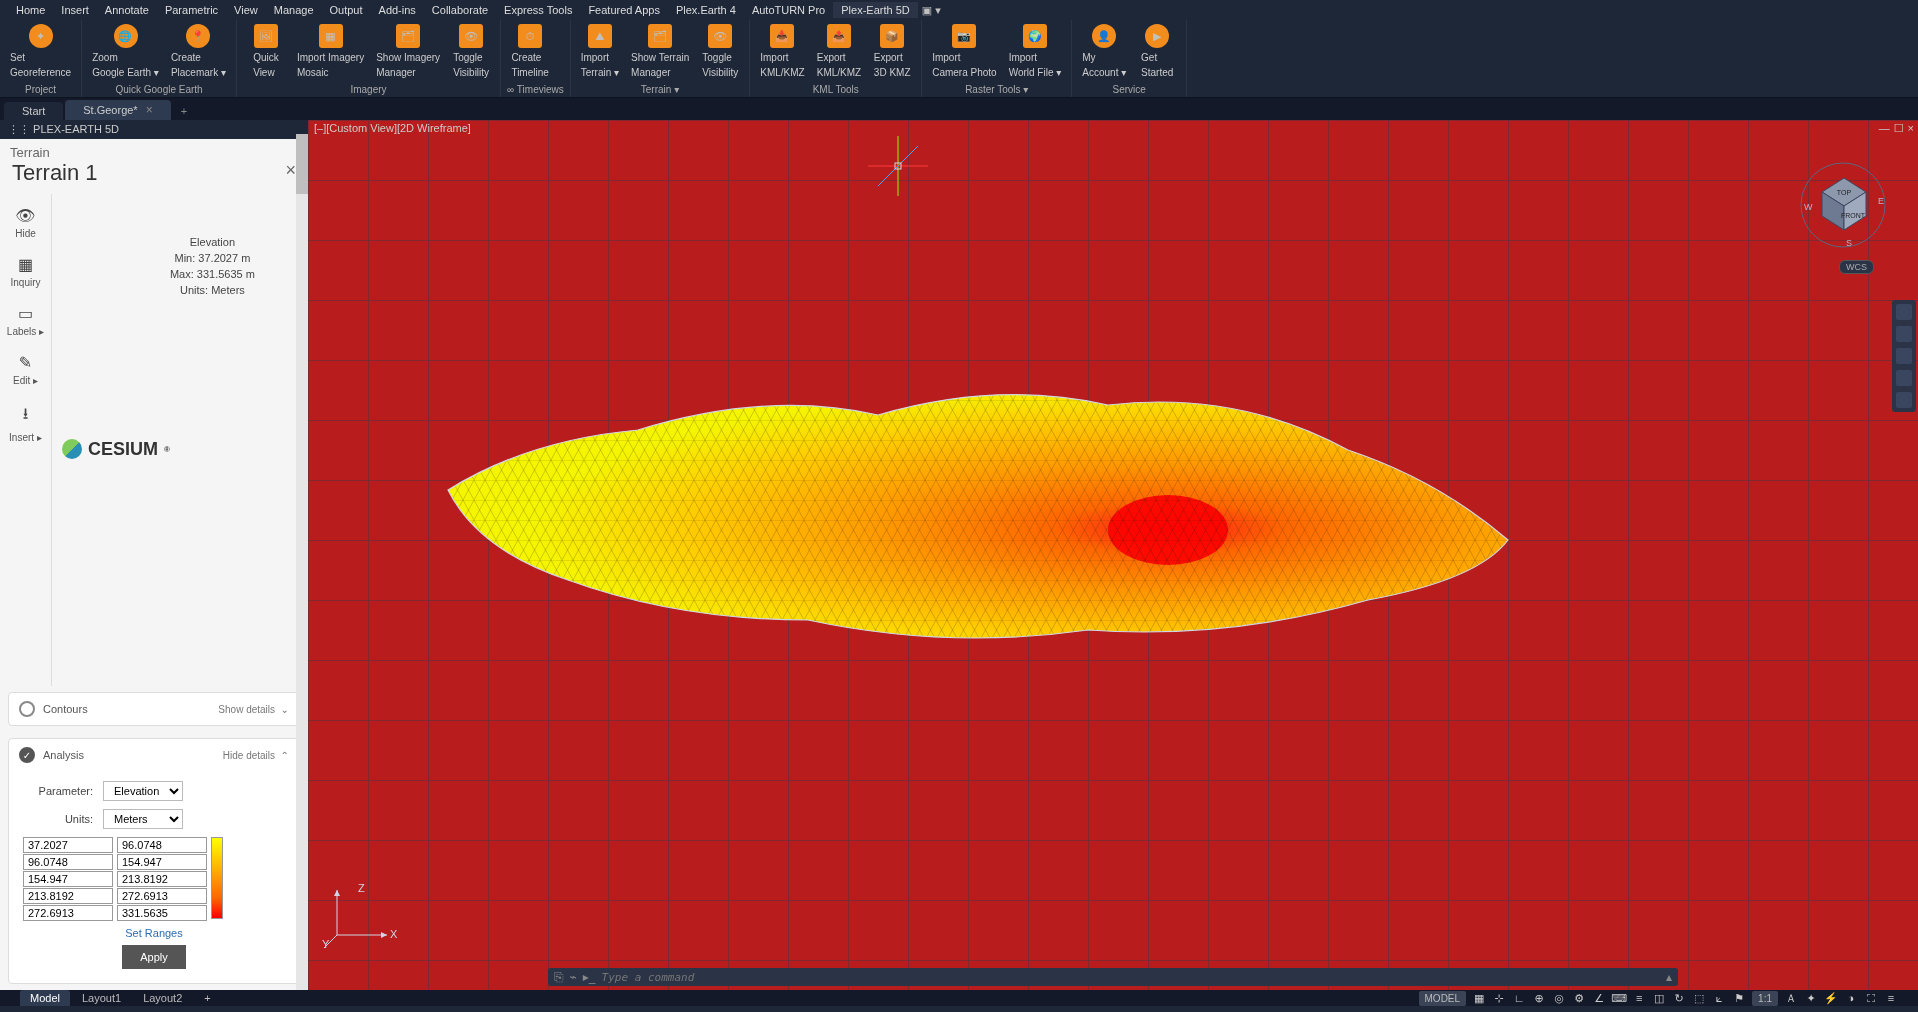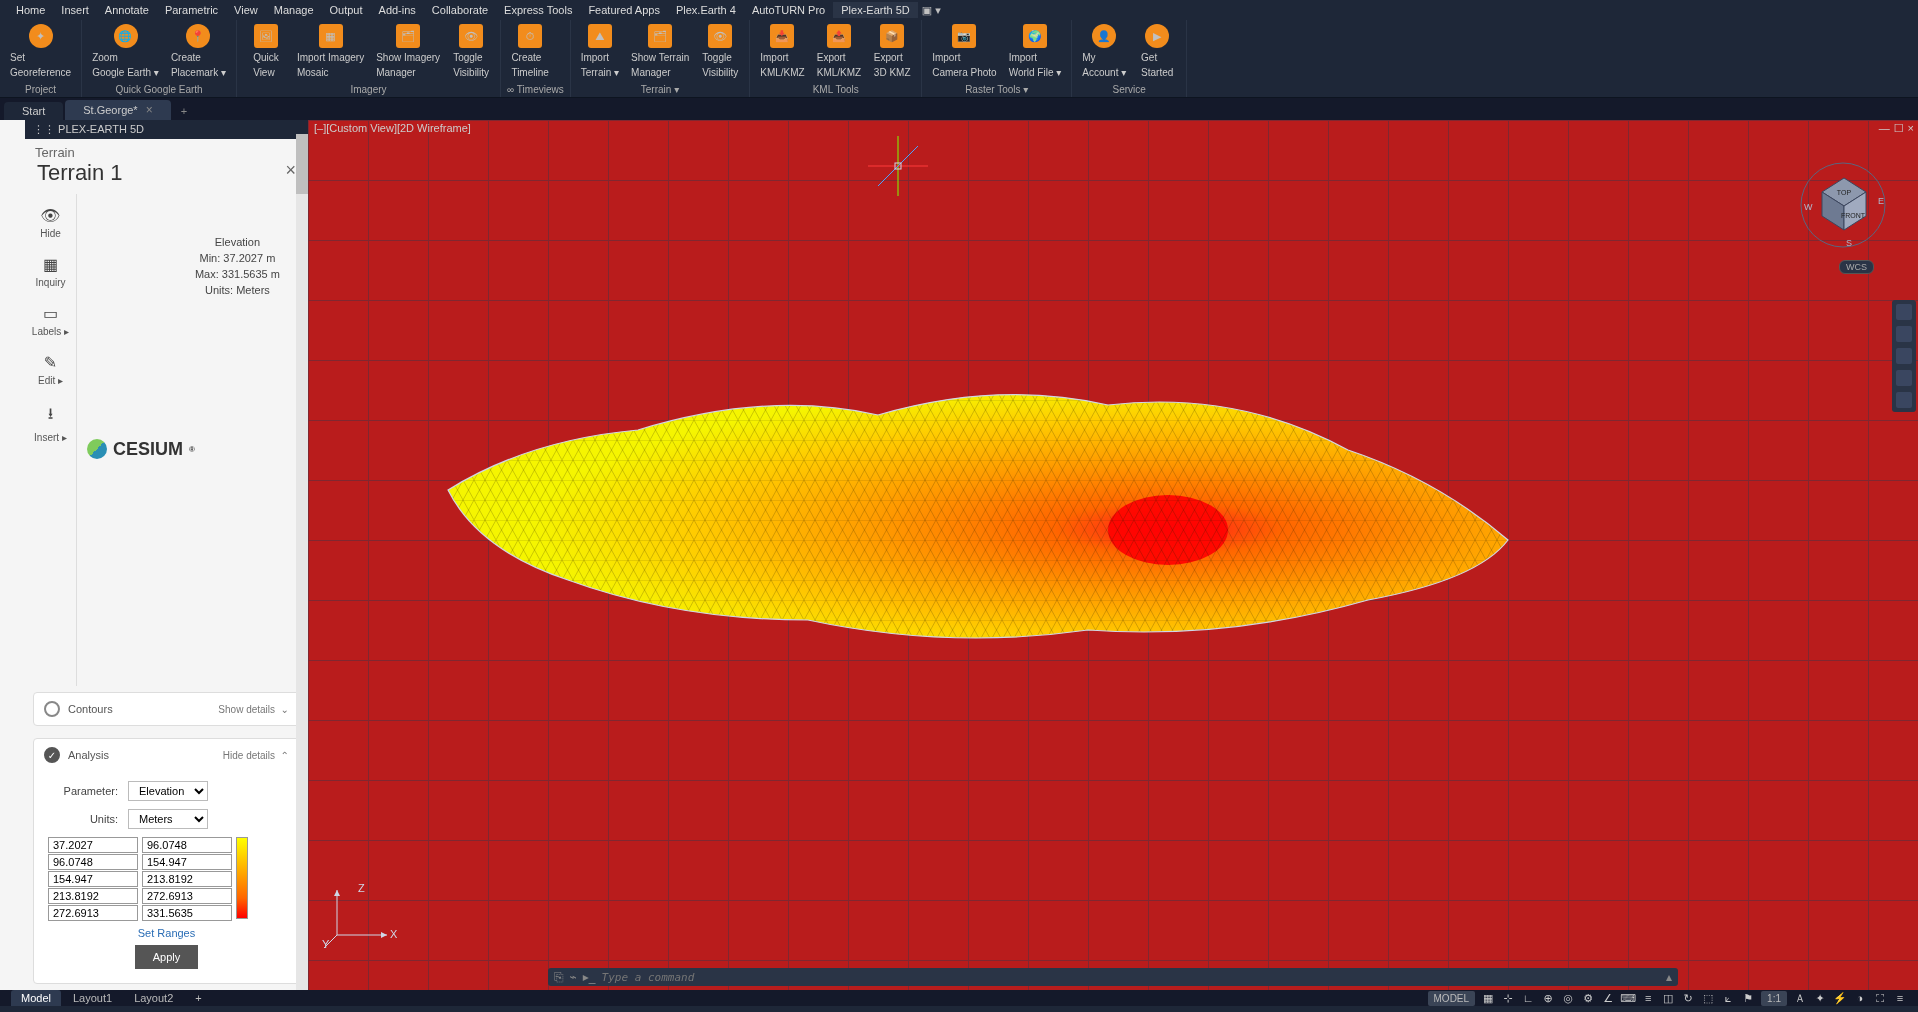--- a/index.html
+++ b/index.html
@@ -25,21 +25,21 @@
 .doctabs { height: 22px; background: #14192a; display: flex; align-items: flex-end; padding-left: 4px; }
 .doctab { padding: 3px 18px; background: #1e2738; color: #ccc; font-size: 11px; margin-right: 2px; border-radius: 4px 4px 0 0; cursor: pointer; display: flex; align-items: center; gap: 8px; }
 .doctab.active { background: #2e3a50; }
 .doctab .close { font-size: 12px; color: #888; }
 .doctab-plus { padding: 3px 8px; color: #888; cursor: pointer; }
 
 
 .main { display: flex; height: calc(1012px - 20px - 78px - 22px - 22px); }
 
 
-.left-panel { width: 308px; background: #f5f5f5; color: #333; display: flex; flex-direction: column; position: relative; padding-left: 25px; }
+.left-panel { width: 308px; background: #f5f5f5; color: #333; display: flex; flex-direction: column; position: relative; }
 .panel-header { background: #1e2738; color: #ccc; font-size: 11px; padding: 3px 8px; }
 .panel-crumb { font-size: 13px; color: #666; padding: 6px 10px 0; }
 .panel-title-row { display: flex; align-items: flex-start; justify-content: space-between; padding: 0 12px 8px; }
 .panel-title { font-size: 22px; font-weight: 300; color: #333; }
 .panel-close { font-size: 18px; color: #666; cursor: pointer; }
 
 .tool-strip { display: flex; flex-direction: column; width: 52px; border-right: 1px solid #ddd; padding-top: 4px; }
 .tool-btn { display: flex; flex-direction: column; align-items: center; padding: 8px 2px; cursor: pointer; font-size: 10px; color: #555; gap: 3px; }
 .tool-btn .icon { font-size: 16px; color: #444; }
 
@@ -89,21 +89,21 @@
 .cross-cursor { position: absolute; top: 16px; left: 560px; }
 
 .terrain-mesh { position: absolute; top: 200px; left: 100px; width: 1120px; height: 380px; }
 
 
 .cmdline-wrap { position: absolute; bottom: 4px; left: 240px; right: 240px; display: flex; align-items: center; background: #2a3446; border-radius: 3px; padding: 2px 6px; gap: 6px; }
 .cmdline-wrap input { flex: 1; background: transparent; border: none; color: #aaa; font-size: 11px; font-style: italic; font-family: monospace; outline: none; }
 .cmd-icon { color: #888; font-size: 12px; }
 
 
-.bottom-tabs { height: 16px; background: #14192a; display: flex; align-items: center; padding: 0 11px; justify-content: space-between; }
+.bottom-tabs { height: 16px; background: #14192a; display: flex; align-items: center; padding: 0 20px; justify-content: space-between; }
 .btabs-left { display: flex; align-items: center; gap: 2px; }
 .btab { padding: 2px 10px; font-size: 11px; color: #bbb; cursor: pointer; }
 .btab.active { background: #2e3a50; border-radius: 3px 3px 0 0; color: #fff; }
 .btabs-right { display: flex; align-items: center; gap: 6px; font-size: 11px; color: #bbb; }
 .status-chip { background: #3a4456; padding: 2px 6px; border-radius: 2px; font-size: 10px; }
 .status-icon { width: 14px; height: 14px; display: inline-flex; align-items: center; justify-content: center; font-size: 11px; color: #ccc; }
 
 .scroll-stub { position: absolute; right: 0; top: 14px; bottom: 0; width: 12px; background: #e6e6e6; }
 .scroll-thumb { position: absolute; top: 0; width: 100%; height: 60px; background: #bfbfbf; }
 </style>

